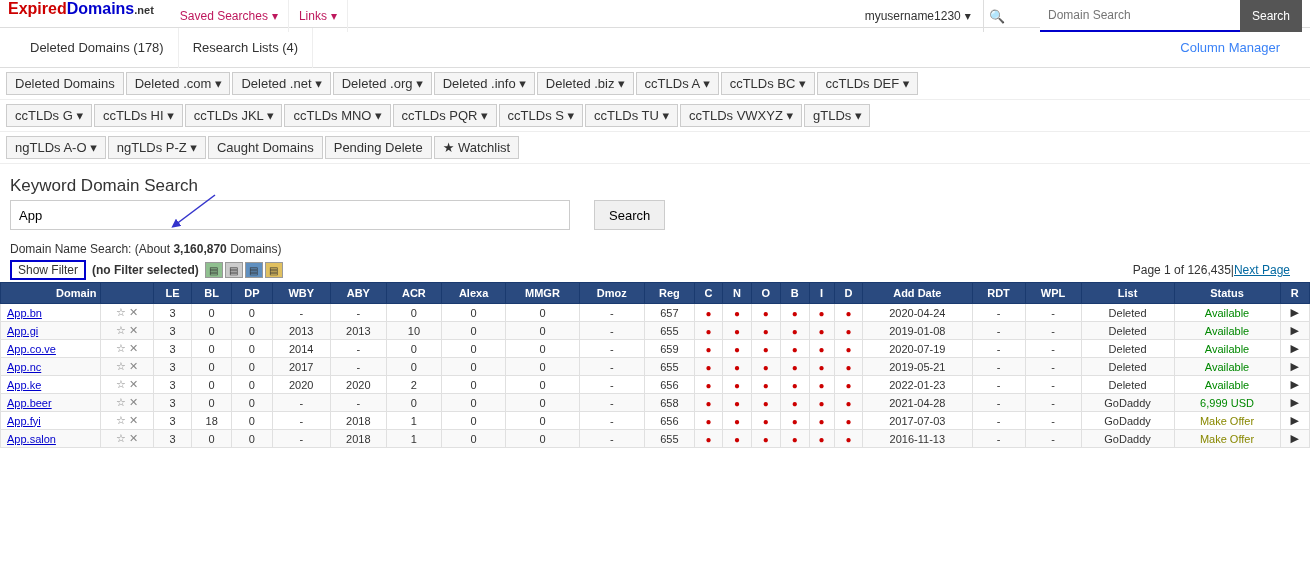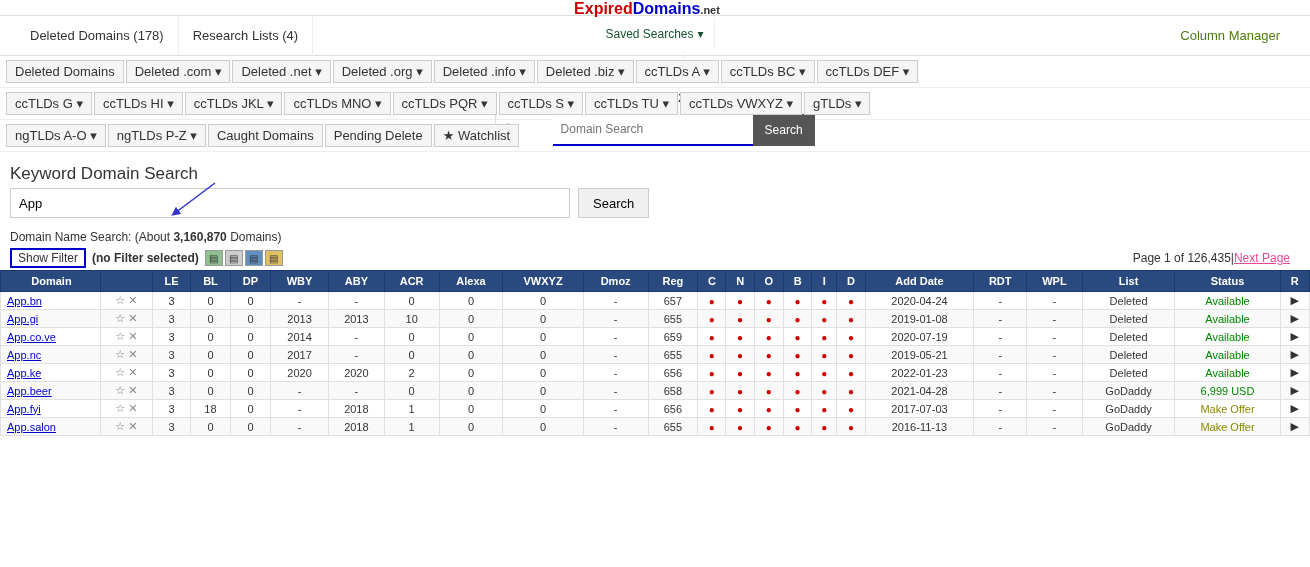--- a/index.html
+++ b/index.html
@@ -1,38 +1,37 @@
 <!DOCTYPE html>
 <html><head>
   <meta charset="utf-8">
   <style>
     * { box-sizing: border-box; margin: 0; padding: 0; }
     body { font-family: Arial, sans-serif; font-size: 12px; color: #333; background: #fff; }
 
     
     .top-nav {
       display: flex;
-      align-items: center;
+      align-items: flex-start;
       border-bottom: 1px solid #ddd;
       padding: 0 8px;
-      height: 16px;
+      height: 28px;
       background: #fff;
-      flex-direction: column;
     }
     .logo { font-size: 16px; font-weight: bold; margin-right: 16px; }
     .logo-expired { color: #c00; }
     .logo-domains { color: #00c; }
     .logo-net { color: #333; font-size: 11px; }
     .nav-item {
       padding: 10px 10px;
       height: 32px;
       display: flex;
       align-items: center;
       cursor: pointer;
-      color: #14532d;
+      color: #be185d;
       text-decoration: none;
       border-right: 1px solid #eee;
     }
     .nav-spacer { flex: 1; }
     .nav-user {
       padding: 12px 12px;
       height: 32px;
       display: flex;
       align-items: center;
       cursor: pointer;
@@ -88,21 +87,21 @@
       color: #c00;
       border-bottom: 2px solid #c00;
     }
     .sec-tab-right {
       margin-left: auto;
       padding: 0 14px;
       height: 56px;
       display: flex;
       align-items: center;
       cursor: pointer;
-      color: #4d7c0f;
+      color: #3b82f6;
       font-size: 13px;
     }
 
     
     .filter-row {
       display: flex;
       flex-wrap: wrap;
       align-items: center;
       padding: 4px 6px;
       border-bottom: 1px solid #eee;
@@ -124,21 +123,21 @@
     }
     .keyword-title {
       font-size: 17px;
       font-weight: normal;
       margin-bottom: 4px;
       color: #333;
     }
     .keyword-input-row {
       display: flex;
       align-items: center;
-      gap: 8px;
+      gap: 24px;
     }
     .keyword-input {
       border: 1px solid #ccc;
       padding: 4px 8px;
       font-size: 13px;
       width: 560px;
       height: 30px;
     }
     .keyword-search-btn {
       background: #f0f0f0;
@@ -178,37 +177,37 @@
     .filter-icon.blue { background: #6090c0; }
 
     
     .pagination-row {
       display: flex;
       justify-content: flex-end;
       padding: 2px 10px;
       font-size: 12px;
       align-items: center;
     }
-    .next-page-link { color: #ec4899; text-decoration: underline; cursor: pointer; }
+    .next-page-link { color: #0369a1; text-decoration: underline; cursor: pointer; }
 
     
     .domain-table {
       width: 100%;
       border-collapse: collapse;
       font-size: 11px;
     }
     .domain-table th {
       background: #2a4a7f;
       color: #fff;
       padding: 4px 4px;
       text-align: center;
       border: 1px solid #1a3a6f;
       white-space: nowrap;
     }
-    .domain-table th.domain-col { text-align: center; padding-left: 6px; }
+    .domain-table th.domain-col { text-align: right; padding-left: 6px; }
     .domain-table td {
       padding: 2px 4px;
       border: 1px solid #e0e0e0;
       text-align: center;
       white-space: nowrap;
     }
     .domain-table td.domain-col { text-align: left; padding-left: 6px; }
     .domain-table tr:nth-child(even) { background: #f9f9f9; }
     .dot-red { color: #cc0000; font-size: 10px; }
     .status-available { color: #008800; }
@@ -332,21 +331,21 @@
       <tr>
         <th class="domain-col">Domain</th>
         <th></th>
         <th>LE</th>
         <th>BL</th>
         <th>DP</th>
         <th>WBY</th>
         <th>ABY</th>
         <th>ACR</th>
         <th>Alexa</th>
-        <th>VWXYZ</th>
+        <th>MMGR</th>
         <th>Dmoz</th>
         <th>Reg</th>
         <th>C</th>
         <th>N</th>
         <th>O</th>
         <th>B</th>
         <th>I</th>
         <th>D</th>
         <th>Add Date</th>
         <th>RDT</th>

